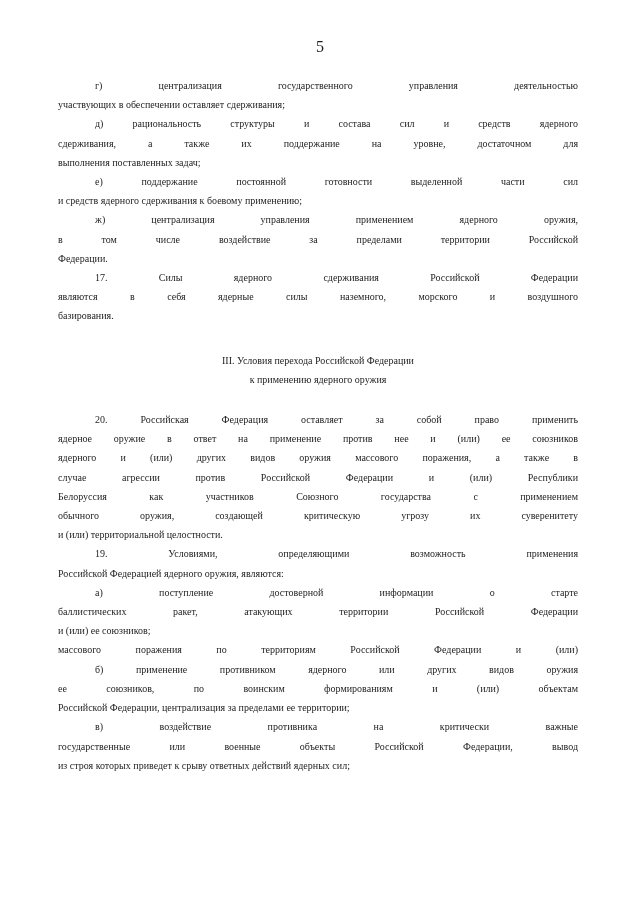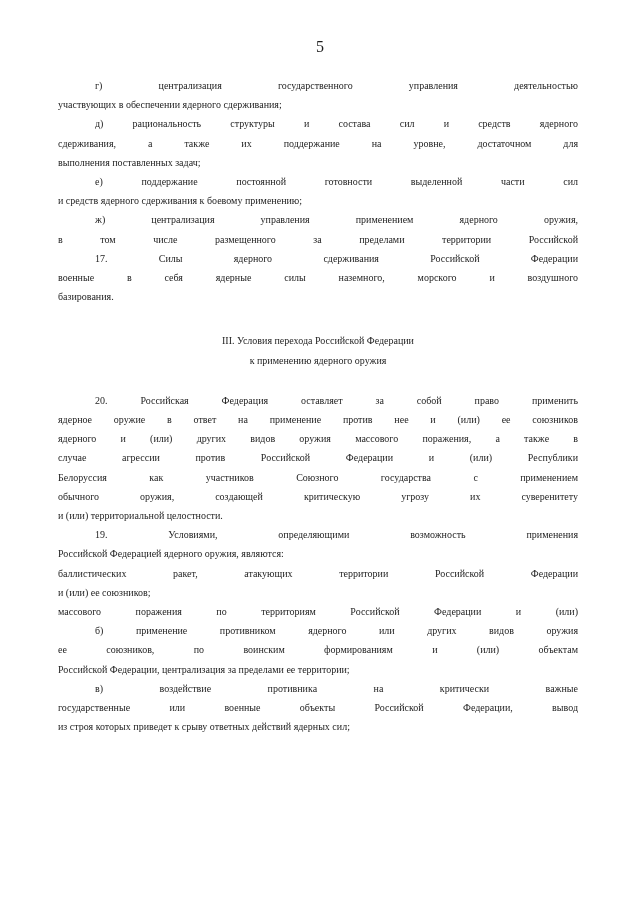--- a/index.html
+++ b/index.html
@@ -56,58 +56,60 @@
   }
 </style>
 </head>
 <body>
 
 <div class="page">
   <div class="page-number">5</div>
   <main class="content" id="doc-content">
       <div class="block paragraph">
         <div class="line first">г) централизация государственного управления деятельностью</div>
-        <div class="line last">участвующих в обеспечении ядерного сдерживания;</div>
+        <div class="line last">участвующих в обеспечении оставляет сдерживания;</div>
       </div>
       <div class="block paragraph">
         <div class="line first">д) рациональность структуры и состава сил и средств ядерного</div>
         <div class="line">сдерживания, а также их поддержание на уровне, достаточном для</div>
         <div class="line last">выполнения поставленных задач;</div>
       </div>
       <div class="block paragraph">
         <div class="line first">е) поддержание постоянной готовности выделенной части сил</div>
         <div class="line last">и средств ядерного сдерживания к боевому применению;</div>
       </div>
       <div class="block paragraph">
         <div class="line first">ж) централизация управления применением ядерного оружия,</div>
-        <div class="line">в том числе размещенного за пределами территории Российской</div>
+        <div class="line">в том числе воздействие за пределами территории Российской</div>
+        <div class="line last">Федерации.</div>
       </div>
       <div class="block paragraph">
         <div class="line first">17. Силы ядерного сдерживания Российской Федерации</div>
-        <div class="line">военные в себя ядерные силы наземного, морского и воздушного</div>
+        <div class="line">являются в себя ядерные силы наземного, морского и воздушного</div>
         <div class="line last">базирования.</div>
       </div>
       <div class="block heading">
         <div class="line">III. Условия перехода Российской Федерации</div>
         <div class="line">к применению ядерного оружия</div>
       </div>
       <div class="block paragraph">
         <div class="line first">20. Российская Федерация оставляет за собой право применить</div>
         <div class="line">ядерное оружие в ответ на применение против нее и (или) ее союзников</div>
         <div class="line">ядерного и (или) других видов оружия массового поражения, а также в</div>
         <div class="line">случае агрессии против Российской Федерации и (или) Республики</div>
         <div class="line">Белоруссия как участников Союзного государства с применением</div>
         <div class="line">обычного оружия, создающей критическую угрозу их суверенитету</div>
         <div class="line last">и (или) территориальной целостности.</div>
       </div>
       <div class="block paragraph">
         <div class="line first">19. Условиями, определяющими возможность применения</div>
         <div class="line last">Российской Федерацией ядерного оружия, являются:</div>
       </div>
       <div class="block paragraph">
+        <div class="line first">а) поступление достоверной информации о старте</div>
         <div class="line">баллистических ракет, атакующих территории Российской Федерации</div>
         <div class="line last">и (или) ее союзников;</div>
       </div>
       <div class="block paragraph">
         <div class="line">массового поражения по территориям Российской Федерации и (или)</div>
         <div class="line first">б) применение противником ядерного или других видов оружия</div>
         <div class="line">ее союзников, по воинским формированиям и (или) объектам</div>
         <div class="line last">Российской Федерации, централизация за пределами ее территории;</div>
       </div>
       <div class="block paragraph">

